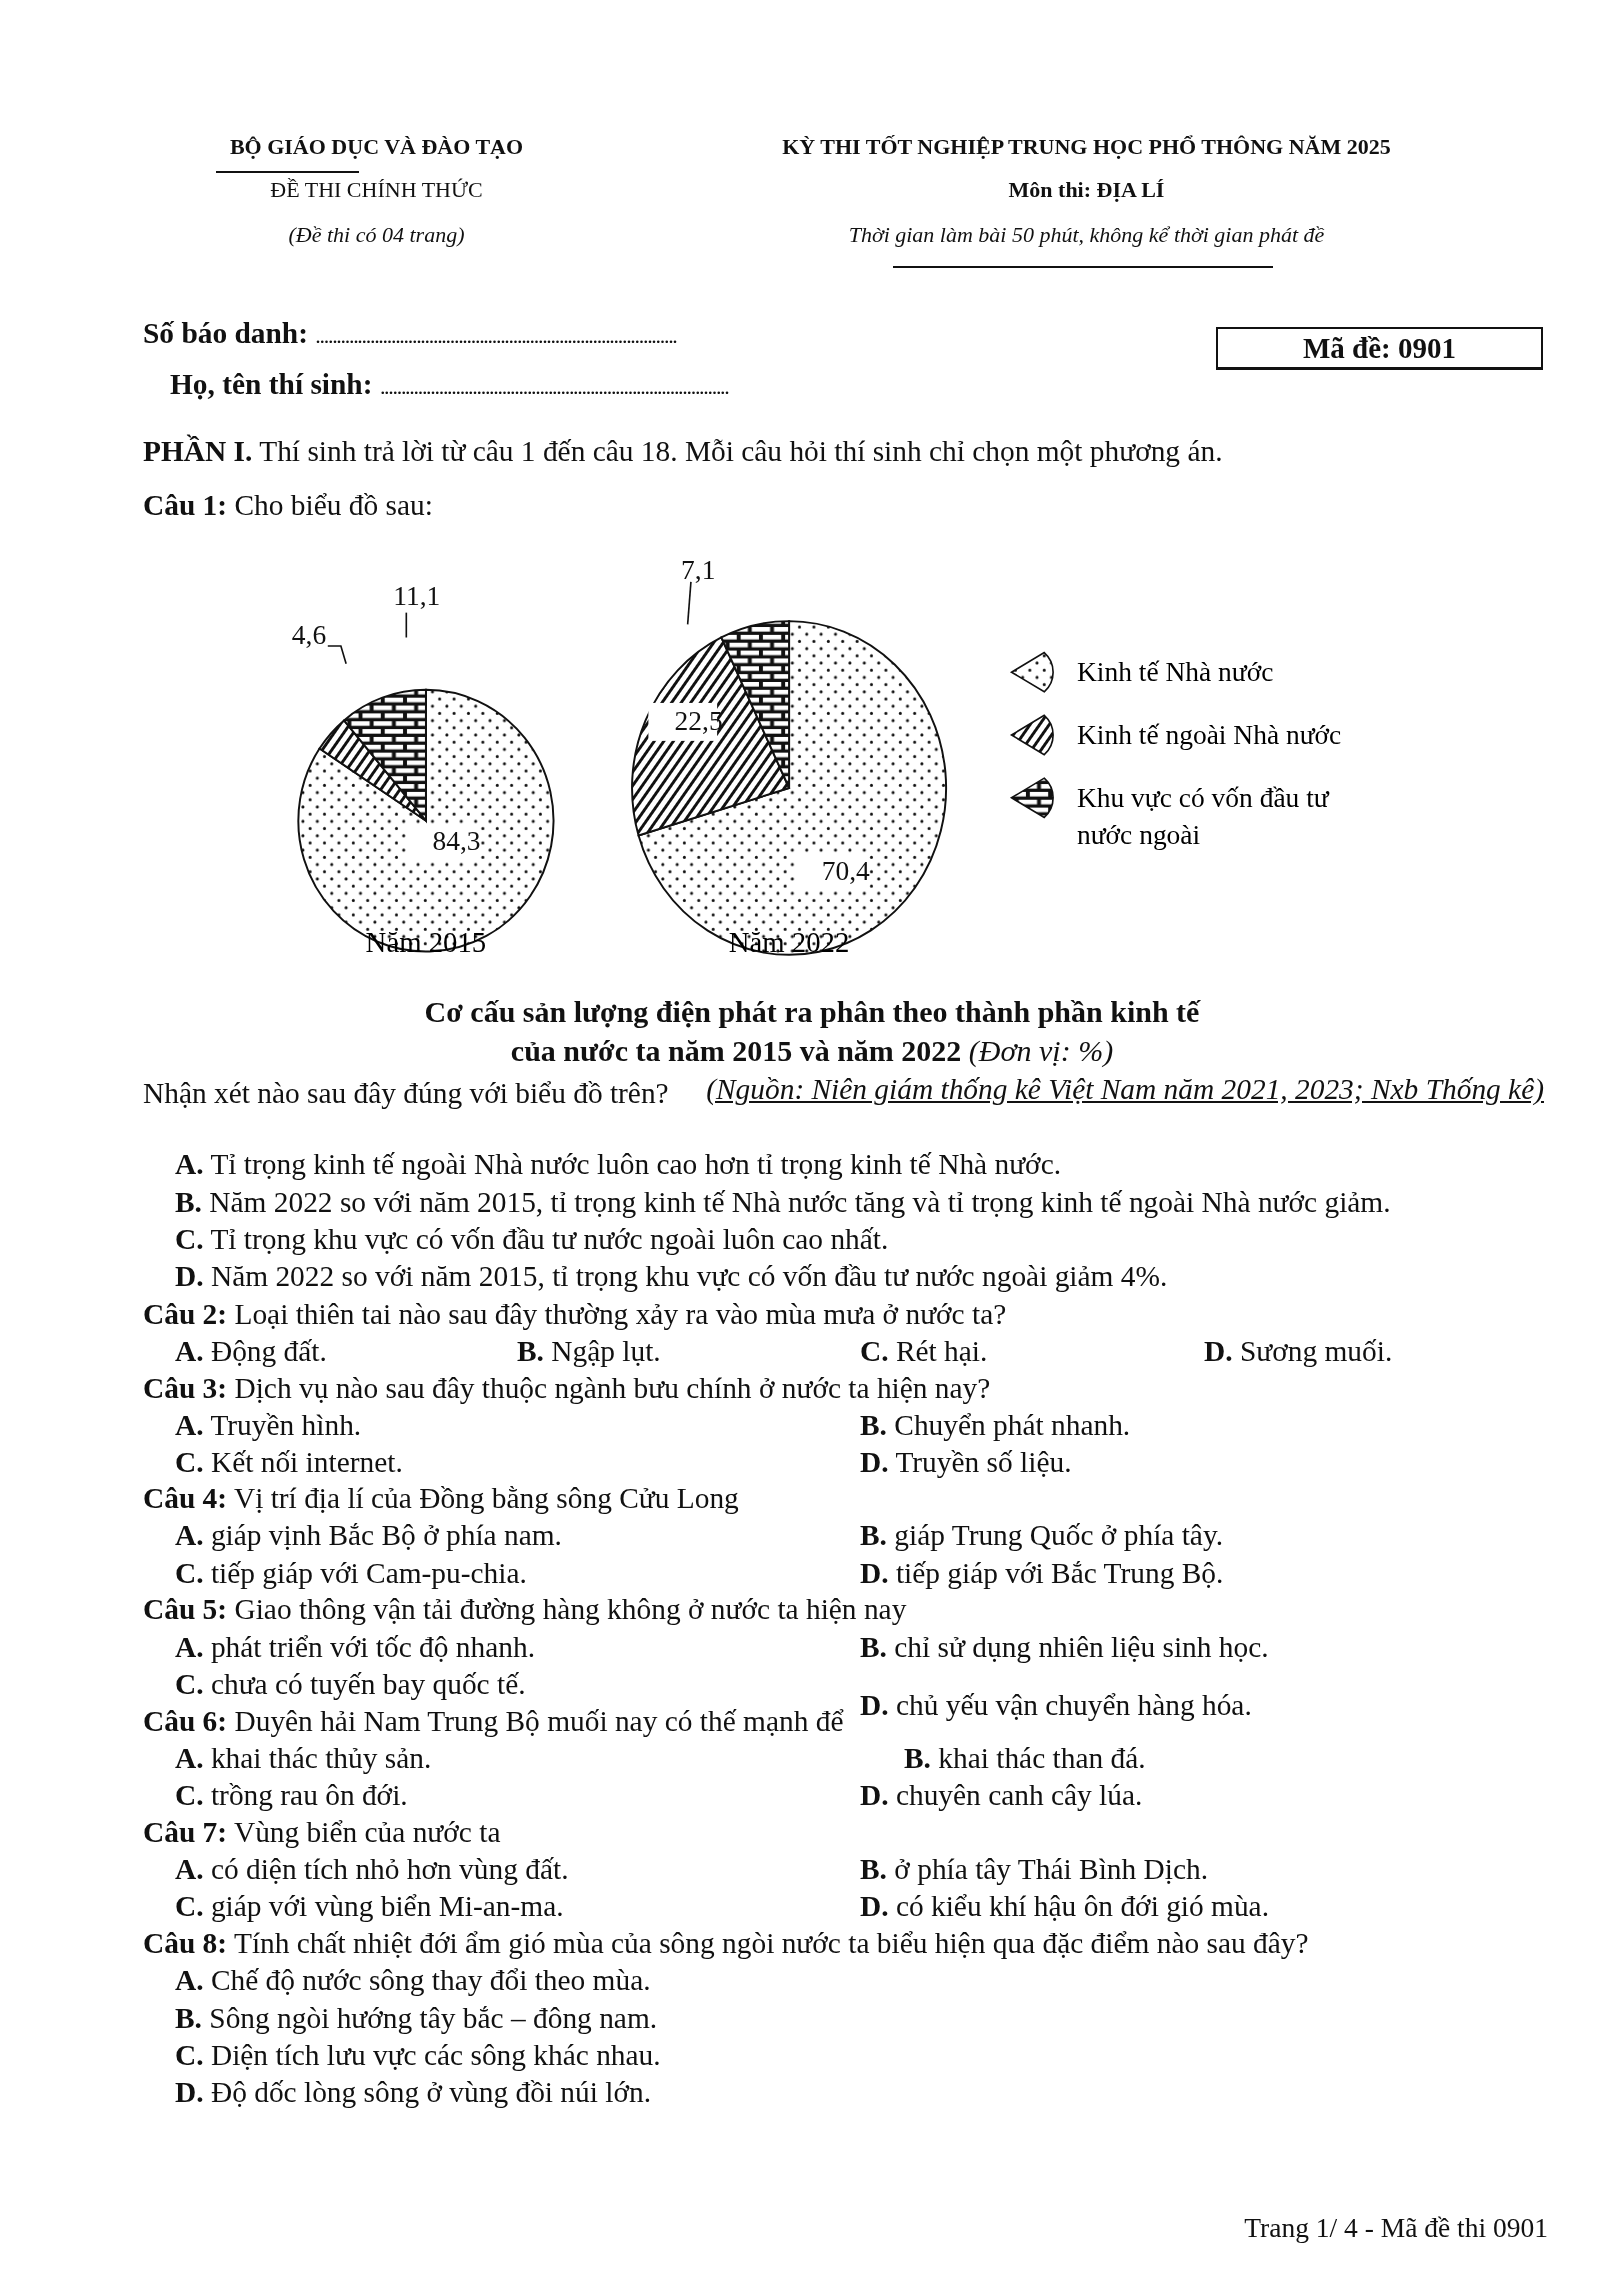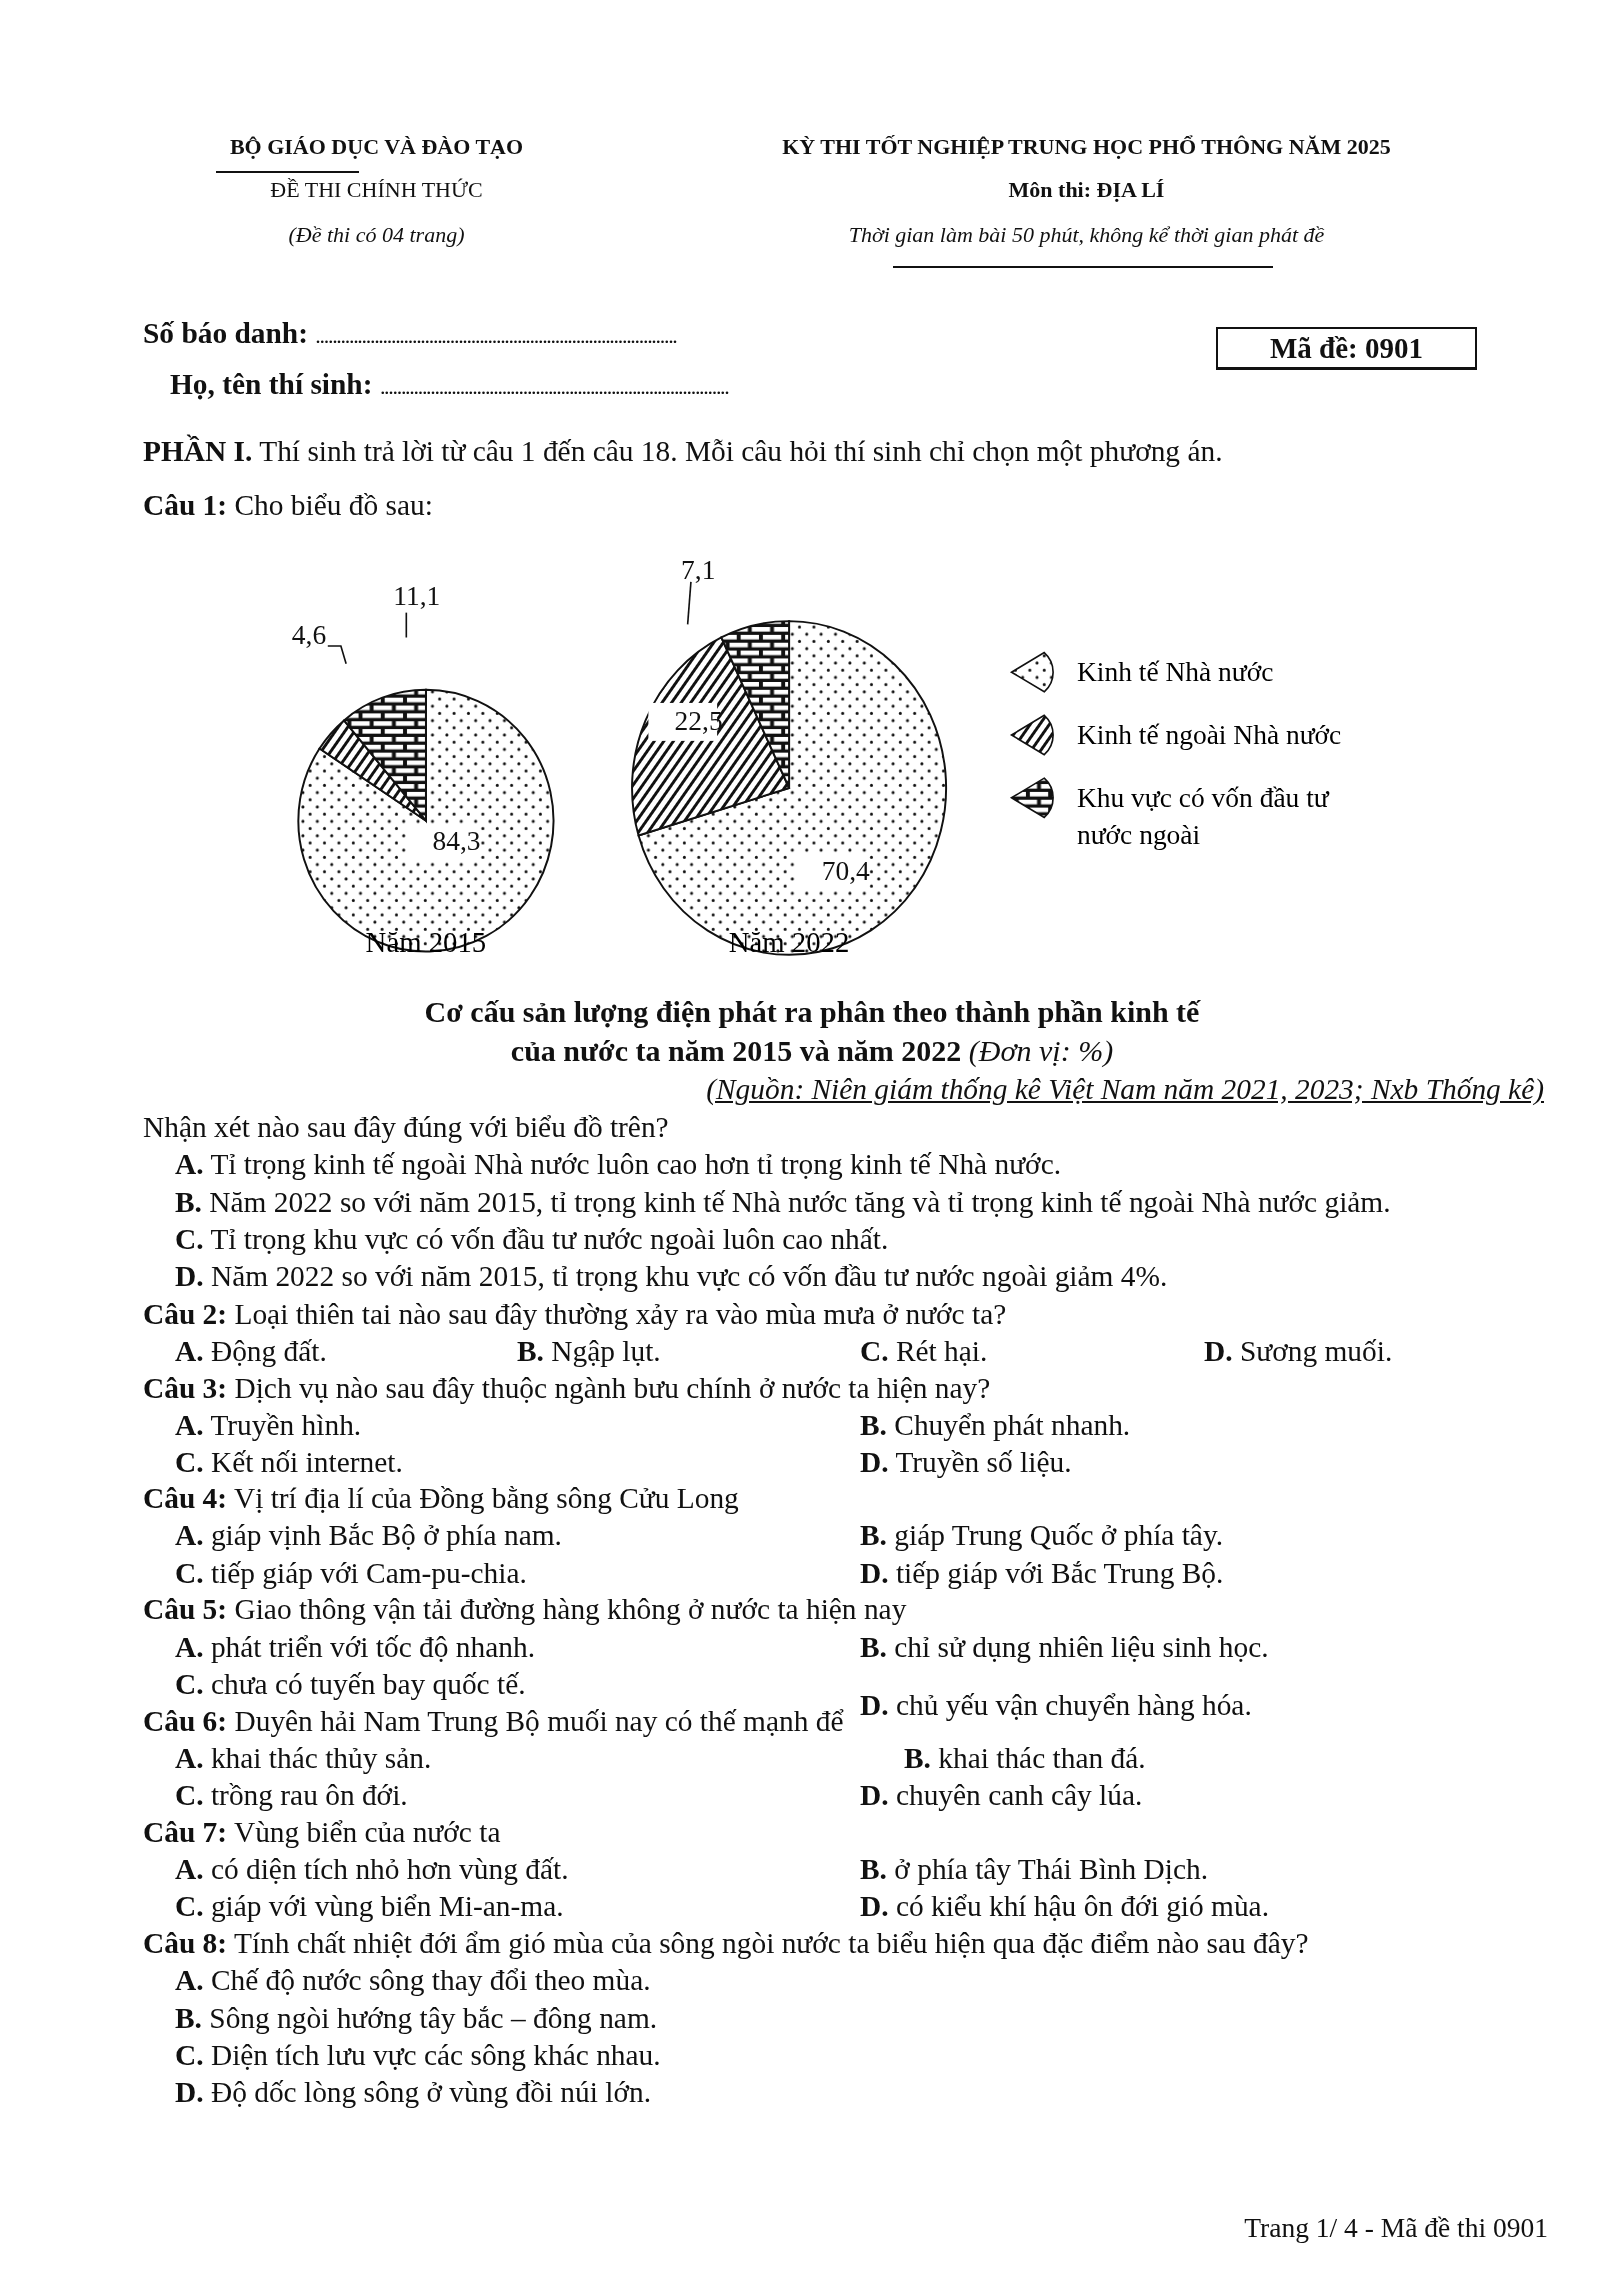--- a/index.html
+++ b/index.html
@@ -4,21 +4,21 @@
 <style>
   html, body { margin:0; padding:0; background:#ffffff; }
   body { width:1623px; height:2295px; position:relative; overflow:hidden;
          font-family:"Liberation Serif","DejaVu Serif",serif; color:#111; }
   .abs { position:absolute; white-space:nowrap; }
   .b { font-weight:bold; }
   .i { font-style:italic; }
   .hdr { font-size:22px; }
   .txt { font-size:29.4px; line-height:37px; }
   .center { text-align:center; }
-  .madebox { position:absolute; left:1216px; top:327px; width:261px; height:43px;
+  .madebox { position:absolute; left:1216px; top:327px; width:327px; height:43px;
              border:2px solid #111; border-bottom-width:3.9px; box-sizing:border-box;
              display:flex; align-items:center; justify-content:center; font-size:29px; font-weight:bold; }
   .q { position:absolute; left:143px; font-size:29.4px; white-space:nowrap; }
   .opt { position:absolute; font-size:29.4px; white-space:nowrap; }
   .lbl { font-weight:bold; }
   svg text { font-family:"Liberation Serif","DejaVu Serif",serif; }
 </style>
 </head>
 <body>
 
@@ -103,21 +103,21 @@
       <text x="1265" y="490" font-size="42">nước ngoài</text>
     </g>
 </svg>
 
 <div class="abs b center" style="left:164px;top:995px;width:1296px;font-size:30px;">Cơ cấu sản lượng điện phát ra phân theo thành phần kinh tế</div>
 <div class="abs center" style="left:164px;top:1034px;width:1296px;font-size:30px;text-align:center;">
   <span class="b">của nước ta năm 2015 và năm 2022</span> <span class="i">(Đơn vị: %)</span>
 </div>
 <div class="abs i" style="right:79px;top:1073px;font-size:29.4px;text-decoration:underline;">(Nguồn: Niên giám thống kê Việt Nam năm 2021, 2023; Nxb Thống kê)</div>
 
-<div class="q" style="top:1111px;">Nhận xét nào sau đây đúng với biểu đồ trên?</div>
+<div class="q" style="top:1077px;">Nhận xét nào sau đây đúng với biểu đồ trên?</div>
 <div id="q1opts">
     <div class="opt" style="left: 175px; top: 1148px;"><span class="lbl">A.</span><span> Tỉ trọng kinh tế ngoài Nhà nước luôn cao hơn tỉ trọng kinh tế Nhà nước.</span></div>
     <div class="opt" style="left: 175px; top: 1186px;"><span class="lbl">B.</span><span> Năm 2022 so với năm 2015, tỉ trọng kinh tế Nhà nước tăng và tỉ trọng kinh tế ngoài Nhà nước giảm.</span></div>
     <div class="opt" style="left: 175px; top: 1223px;"><span class="lbl">C.</span><span> Tỉ trọng khu vực có vốn đầu tư nước ngoài luôn cao nhất.</span></div>
     <div class="opt" style="left: 175px; top: 1260px;"><span class="lbl">D.</span><span> Năm 2022 so với năm 2015, tỉ trọng khu vực có vốn đầu tư nước ngoài giảm 4%.</span></div>
   </div>
 
 <div id="qs">
     <div class="q" style="top: 1298px;"><span class="lbl">Câu 2:</span><span> Loại thiên tai nào sau đây thường xảy ra vào mùa mưa ở nước ta?</span></div>
     <div class="opt" style="left: 175px; top: 1335px;"><span class="lbl">A.</span><span> Động đất.</span></div>

